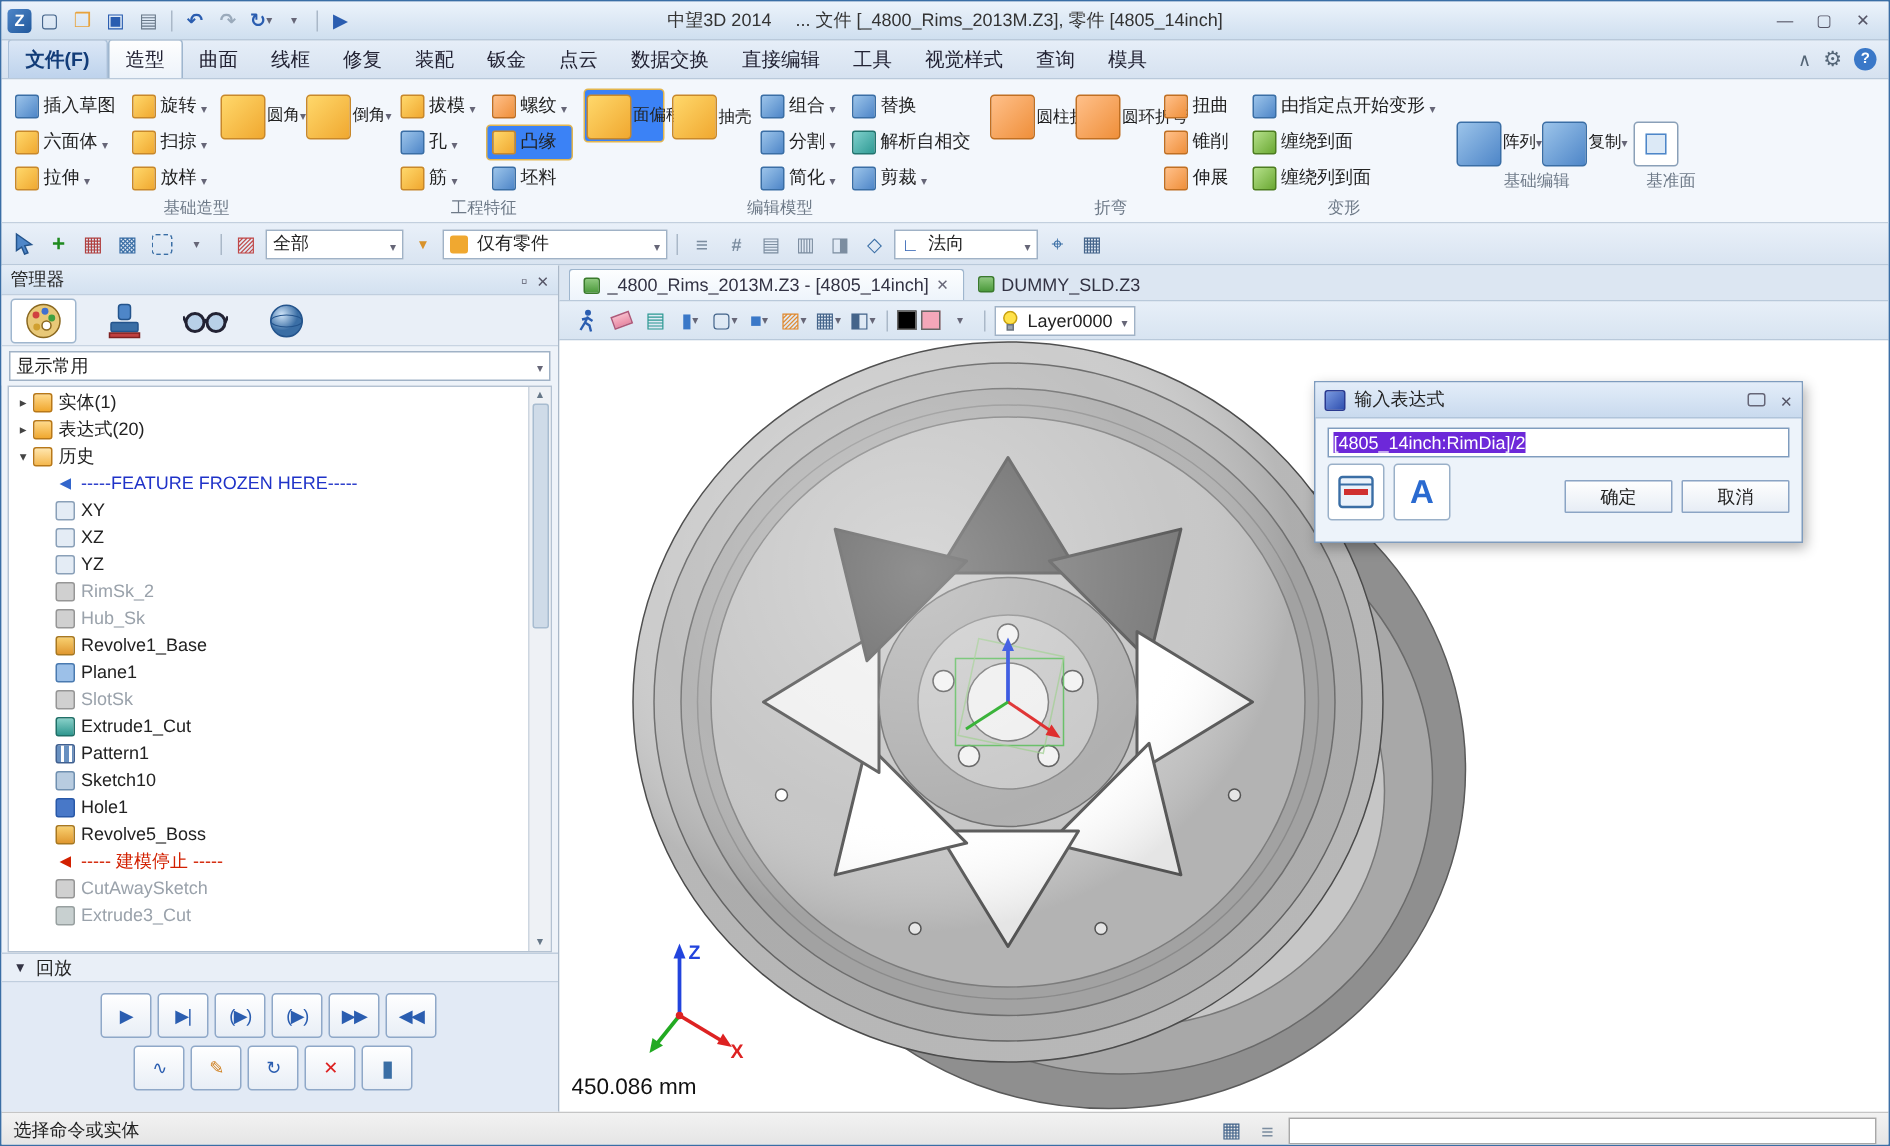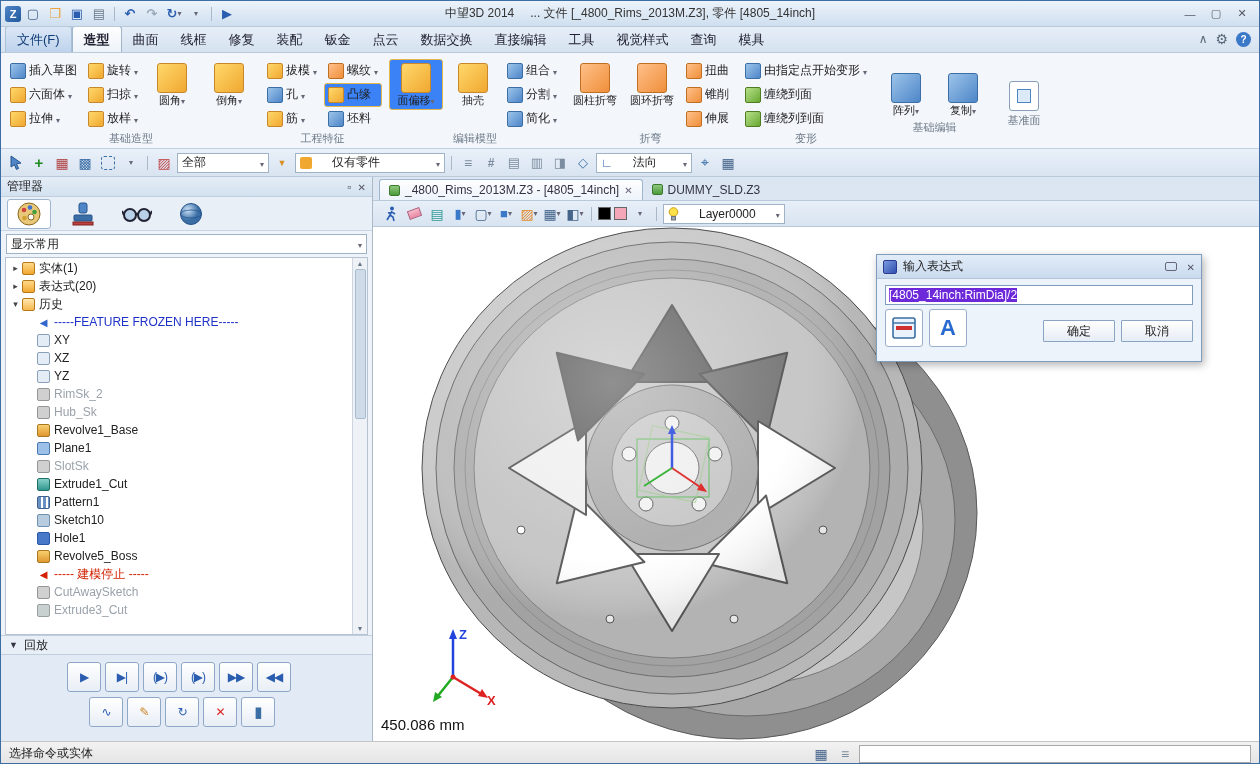--- a/index.html
+++ b/index.html
@@ -54,52 +54,52 @@
 .g-half::before{content:"◧";color:#44648a;font-size:14px}
 .g-cyl::before{content:"▮";color:#3a78c8;font-size:13px}
 .g-stack::before{content:"▤";color:#2f9a94;font-size:14px}
 .g-bubble{width:12px;height:9px;border:1px solid #667;border-radius:2px}
 .g-qhelp{width:15px;height:15px;border-radius:50%;background:#3a78c8;color:#fff;font-size:10px;font-weight:bold;display:flex;align-items:center;justify-content:center}
 .g-qhelp::before{content:"?"}
 
 
 .tabrow{height:26px;background:linear-gradient(#e6eef8,#d6e2f0);display:flex;align-items:flex-end;padding:0 4px;border-bottom:1px solid #b9c9da}
 .mtab{padding:4px 11px 3px;font-size:13px;color:#223;white-space:nowrap}
-.mtab.file{color:#123c78;font-weight:normal;background:linear-gradient(#dbe7f6,#bed3ec);border:1px solid #a9bfd8;border-bottom:0;border-radius:3px 3px 0 0}
-.mtab.active{background:linear-gradient(#fefefe,#edf3fa);border:1px solid #9fb6ce;border-bottom:0;border-radius:3px 3px 0 0;font-weight:bold}
+.mtab.file{color:#123c78;font-weight:bold;background:linear-gradient(#dbe7f6,#bed3ec);border:1px solid #a9bfd8;border-bottom:0;border-radius:3px 3px 0 0}
+.mtab.active{background:linear-gradient(#fefefe,#edf3fa);border:1px solid #9fb6ce;border-bottom:0;border-radius:3px 3px 0 0;font-weight:normal}
 .tabrow-right{margin-left:auto;display:flex;gap:8px;align-items:center;padding-bottom:4px}
 
 
 .ribbon{height:96px;background:#f3f7fc;display:flex;align-items:center;border-bottom:1px solid #c2cfde;padding:2px 2px 0}
 .rgroup{display:flex;flex-direction:column;padding:0 3px}
 .rbody{flex:1;display:flex;gap:3px;padding-top:2px;align-items:flex-start}
 .rcap{height:16px;text-align:center;color:#6e7a88;font-size:11px;white-space:nowrap}
 .rcol{display:flex;flex-direction:column}
 .rsb{height:24px;display:flex;align-items:center;gap:3px;padding:0 3px;border-radius:3px;white-space:nowrap;border:1px solid transparent}
 .rwide{height:24px;display:flex;align-items:center;gap:3px;padding:0 4px;white-space:nowrap;border:1px solid transparent;border-radius:3px}
-.rlarge{width:54px;display:flex;flex-direction:column;align-items:center;gap:1px;padding:3px 1px 1px;border-radius:3px;text-align:center;border:1px solid transparent}
+.rlarge{width:54px;display:flex;align-items:center;gap:1px;padding:3px 1px 1px;border-radius:3px;text-align:center;border:1px solid transparent}
 .rlarge .rlbl{font-size:11px;line-height:12px;white-space:nowrap}
 .hl{background:#3b82f6;border:1px solid #e3b64e}
 .rsep{width:1px;background:#d3dce7;margin:4px 0}
 .icn{width:16px;height:16px;border-radius:2px;flex:none}
 .icnL{width:30px;height:30px;border-radius:3px;flex:none}
 .icn.y,.icnL.y{background:linear-gradient(135deg,#ffd86b,#f0a830);border:1px solid #c8882a}
 .icn.b,.icnL.b{background:linear-gradient(135deg,#9cc4ea,#4e86c8);border:1px solid #3a6ea5}
 .icn.t,.icnL.t{background:linear-gradient(135deg,#7fd0cc,#2f9a94);border:1px solid #22756f}
 .icn.o,.icnL.o{background:linear-gradient(135deg,#ffc08a,#ef8f3a);border:1px solid #c06f22}
 .icn.g,.icnL.g{background:linear-gradient(135deg,#b5e08a,#6aa832);border:1px solid #4d7d20}
 .icnL.datum{background:#fff;border:1px solid #8aa0b8;position:relative}
 .icnL.datum::after{content:"";position:absolute;inset:7px;border:1px solid #4e86c8;background:#dce9f6}
 .dd::after{content:"▾";font-size:8px;color:#667}
 
 
 .seltb{height:28px;background:linear-gradient(#e9f0f9,#d9e4f1);border-bottom:1px solid #b9c9da;display:flex;align-items:center;gap:3px;padding:0 5px}
 .tbi{width:20px;height:20px;border-radius:3px;display:flex;align-items:center;justify-content:center;font-size:12px;flex:none}
 .tbi.marquee{width:14px;height:14px;border:1px dashed #3a6ea5;margin:0 3px}
-.combo{height:20px;background:#fff;border:1px solid #a0b2c6;display:flex;align-items:center;padding:0 4px;gap:20px;font-size:12px;white-space:nowrap}
+.combo{height:20px;background:#fff;border:1px solid #a0b2c6;display:flex;align-items:center;padding:0 4px;gap:6px;font-size:12px;white-space:nowrap}
 .combo .dd{margin-left:auto}
 .combo .cico{width:12px;height:12px;border-radius:2px;flex:none}
 
 
 .main{display:flex;height:564px}
 .lpanel{width:372px;background:#eef3f9;border-right:1px solid #aab8c8;display:flex;flex-direction:column;flex:none}
 .mgr-h{height:20px;display:flex;align-items:center;padding:0 6px;background:linear-gradient(#e4edf7,#d3e1f0);border-bottom:1px solid #c0cede}
 .mgr-h .sp{margin-left:auto;display:flex;gap:6px}
 .mgr-tabs{height:34px;display:flex;align-items:center;gap:10px;padding:0 6px;background:#e9eff7;border-bottom:1px solid #c8d4e2}
 .mtabbtn{width:44px;height:30px;display:flex;align-items:center;justify-content:center;border-radius:3px}
@@ -341,20 +341,35 @@
               <span class="icn b"></span>
               <span>分割</span>
               <span class="dd"></span>
             </div>
           <div class="rsb">
               <span class="icn b"></span>
               <span>简化</span>
               <span class="dd"></span>
             </div>
         </div>
+        <div class="rcol">
+          <div class="rsb">
+              <span class="icn b"></span>
+              <span>替换</span>
+            </div>
+          <div class="rsb">
+              <span class="icn t"></span>
+              <span>解析自相交</span>
+            </div>
+          <div class="rsb">
+              <span class="icn b"></span>
+              <span>剪裁</span>
+              <span class="dd"></span>
+            </div>
+        </div>
       </div>
       <div class="rcap">编辑模型</div>
     </div>
     <div class="rsep"></div>
 
     <div class="rgroup">
       <div class="rbody">
         <div class="rlarge">
             <span class="icnL o"></span>
             <span class="rlbl">圆柱折弯</span>

